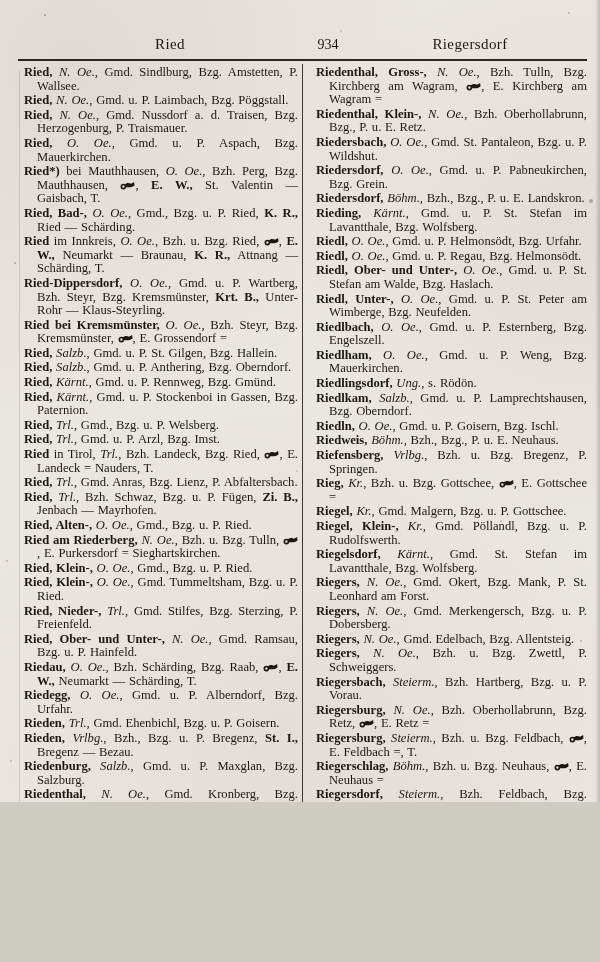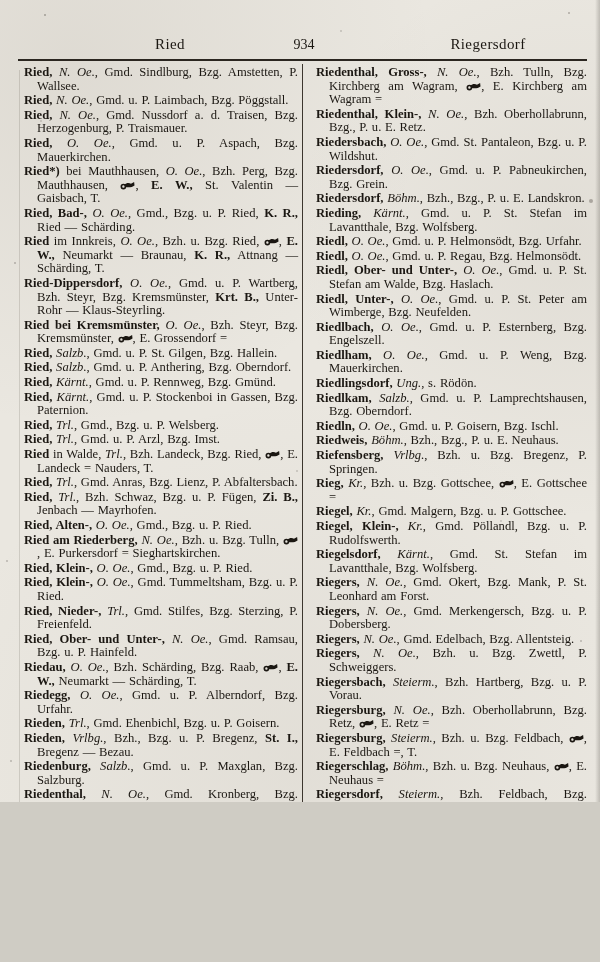--- a/index.html
+++ b/index.html
@@ -8,21 +8,21 @@
     background:#eae7e0;
     background-image:
       radial-gradient(circle at 12% 8%, rgba(120,110,95,0.10), transparent 40%),
       radial-gradient(circle at 95% 30%, rgba(120,110,95,0.08), transparent 35%),
       radial-gradient(circle at 50% 95%, rgba(120,110,95,0.07), transparent 45%);
     font-family:"Liberation Serif", serif;
     color:#1b1712;
   }
   .hdr-word{position:absolute;top:36px;transform:translateX(-50%);font-size:15px;letter-spacing:0.4px;}
   .hdr-num{position:absolute;top:37px;transform:translateX(-50%);font-size:14px;}
-  .w-left{left:170px;} .w-num{left:304px;} .w-right{left:488px;text-align:center;}
+  .w-left{left:170px;} .w-num{left:328px;} .w-right{left:470px;text-align:center;}
   .header-rule{position:absolute;left:18px;right:13px;top:59px;height:2px;background:#2b2620;}
   .divider{position:absolute;left:302px;top:64px;height:866px;width:1px;background:#3c362e;}
   .crease{position:absolute;left:19px;top:70px;height:860px;width:1px;background:rgba(60,54,46,0.16);}
   .edge-shadow{position:absolute;right:0;top:0;width:5px;height:100%;
     background:linear-gradient(to left, rgba(20,16,10,0.20), rgba(20,16,10,0));}
   .col{position:absolute;top:66px;}
   .col-left{left:24px;width:274px;}
   .col-right{left:316px;width:271px;}
   .entry{
     margin:0 0 1px;text-align:justify;
@@ -81,21 +81,21 @@
       <p class="entry"><span class="b">Ried bei Kremsmünster,</span><span class="i"> O. Oe.</span><span class="n">, Bzh. Steyr, Bzg. Kremsmünster, </span><span class="horn"><svg viewBox="0 0 22 13" xmlns="http://www.w3.org/2000/svg">
             <circle cx="5" cy="8" r="3" fill="none" stroke="currentColor" stroke-width="2.4"></circle>
             <path d="M6.4 5.4 C9.4 2.4 13.4 2.2 16.1 4.1 L20.7 1.2 L21.3 6.4 C17.4 9.6 11.3 9.6 7.4 8.3 Z" fill="currentColor"></path>
           </svg></span><span class="n">, E. Grossendorf =</span></p>
       <p class="entry"><span class="b">Ried,</span><span class="i"> Salzb.</span><span class="n">, Gmd. u. P. St. Gilgen, Bzg. Hallein.</span></p>
       <p class="entry"><span class="b">Ried,</span><span class="i"> Salzb.</span><span class="n">, Gmd. u. P. Anthering, Bzg. Oberndorf.</span></p>
       <p class="entry"><span class="b">Ried,</span><span class="i"> Kärnt.</span><span class="n">, Gmd. u. P. Rennweg, Bzg. Gmünd.</span></p>
       <p class="entry"><span class="b">Ried,</span><span class="i"> Kärnt.</span><span class="n">, Gmd. u. P. Stockenboi in Gassen, Bzg. Paternion.</span></p>
       <p class="entry"><span class="b">Ried,</span><span class="i"> Trl.</span><span class="n">, Gmd., Bzg. u. P. Welsberg.</span></p>
       <p class="entry"><span class="b">Ried,</span><span class="i"> Trl.</span><span class="n">, Gmd. u. P. Arzl, Bzg. Imst.</span></p>
-      <p class="entry"><span class="b">Ried</span><span class="n"> in Walde, </span><span class="i">Trl.</span><span class="n">, Bzh. Landeck, Bzg. Ried, </span><span class="horn"><svg viewBox="0 0 22 13" xmlns="http://www.w3.org/2000/svg">
+      <p class="entry"><span class="b">Ried</span><span class="n"> in Tirol, </span><span class="i">Trl.</span><span class="n">, Bzh. Landeck, Bzg. Ried, </span><span class="horn"><svg viewBox="0 0 22 13" xmlns="http://www.w3.org/2000/svg">
             <circle cx="5" cy="8" r="3" fill="none" stroke="currentColor" stroke-width="2.4"></circle>
             <path d="M6.4 5.4 C9.4 2.4 13.4 2.2 16.1 4.1 L20.7 1.2 L21.3 6.4 C17.4 9.6 11.3 9.6 7.4 8.3 Z" fill="currentColor"></path>
           </svg></span><span class="n">, E. Landeck = Nauders, T.</span></p>
       <p class="entry"><span class="b">Ried,</span><span class="i"> Trl.</span><span class="n">, Gmd. Anras, Bzg. Lienz, P. Abfaltersbach.</span></p>
       <p class="entry"><span class="b">Ried,</span><span class="i"> Trl.</span><span class="n">, Bzh. Schwaz, Bzg. u. P. Fügen, </span><span class="b">Zi. B.,</span><span class="n"> Jenbach — Mayrhofen.</span></p>
       <p class="entry"><span class="b">Ried, Alten-,</span><span class="i"> O. Oe.</span><span class="n">, Gmd., Bzg. u. P. Ried.</span></p>
       <p class="entry"><span class="b">Ried am Riederberg,</span><span class="i"> N. Oe.</span><span class="n">, Bzh. u. Bzg. Tulln, </span><span class="horn"><svg viewBox="0 0 22 13" xmlns="http://www.w3.org/2000/svg">
             <circle cx="5" cy="8" r="3" fill="none" stroke="currentColor" stroke-width="2.4"></circle>
             <path d="M6.4 5.4 C9.4 2.4 13.4 2.2 16.1 4.1 L20.7 1.2 L21.3 6.4 C17.4 9.6 11.3 9.6 7.4 8.3 Z" fill="currentColor"></path>
           </svg></span><span class="n">, E. Purkersdorf = Sieghartskirchen.</span></p>

